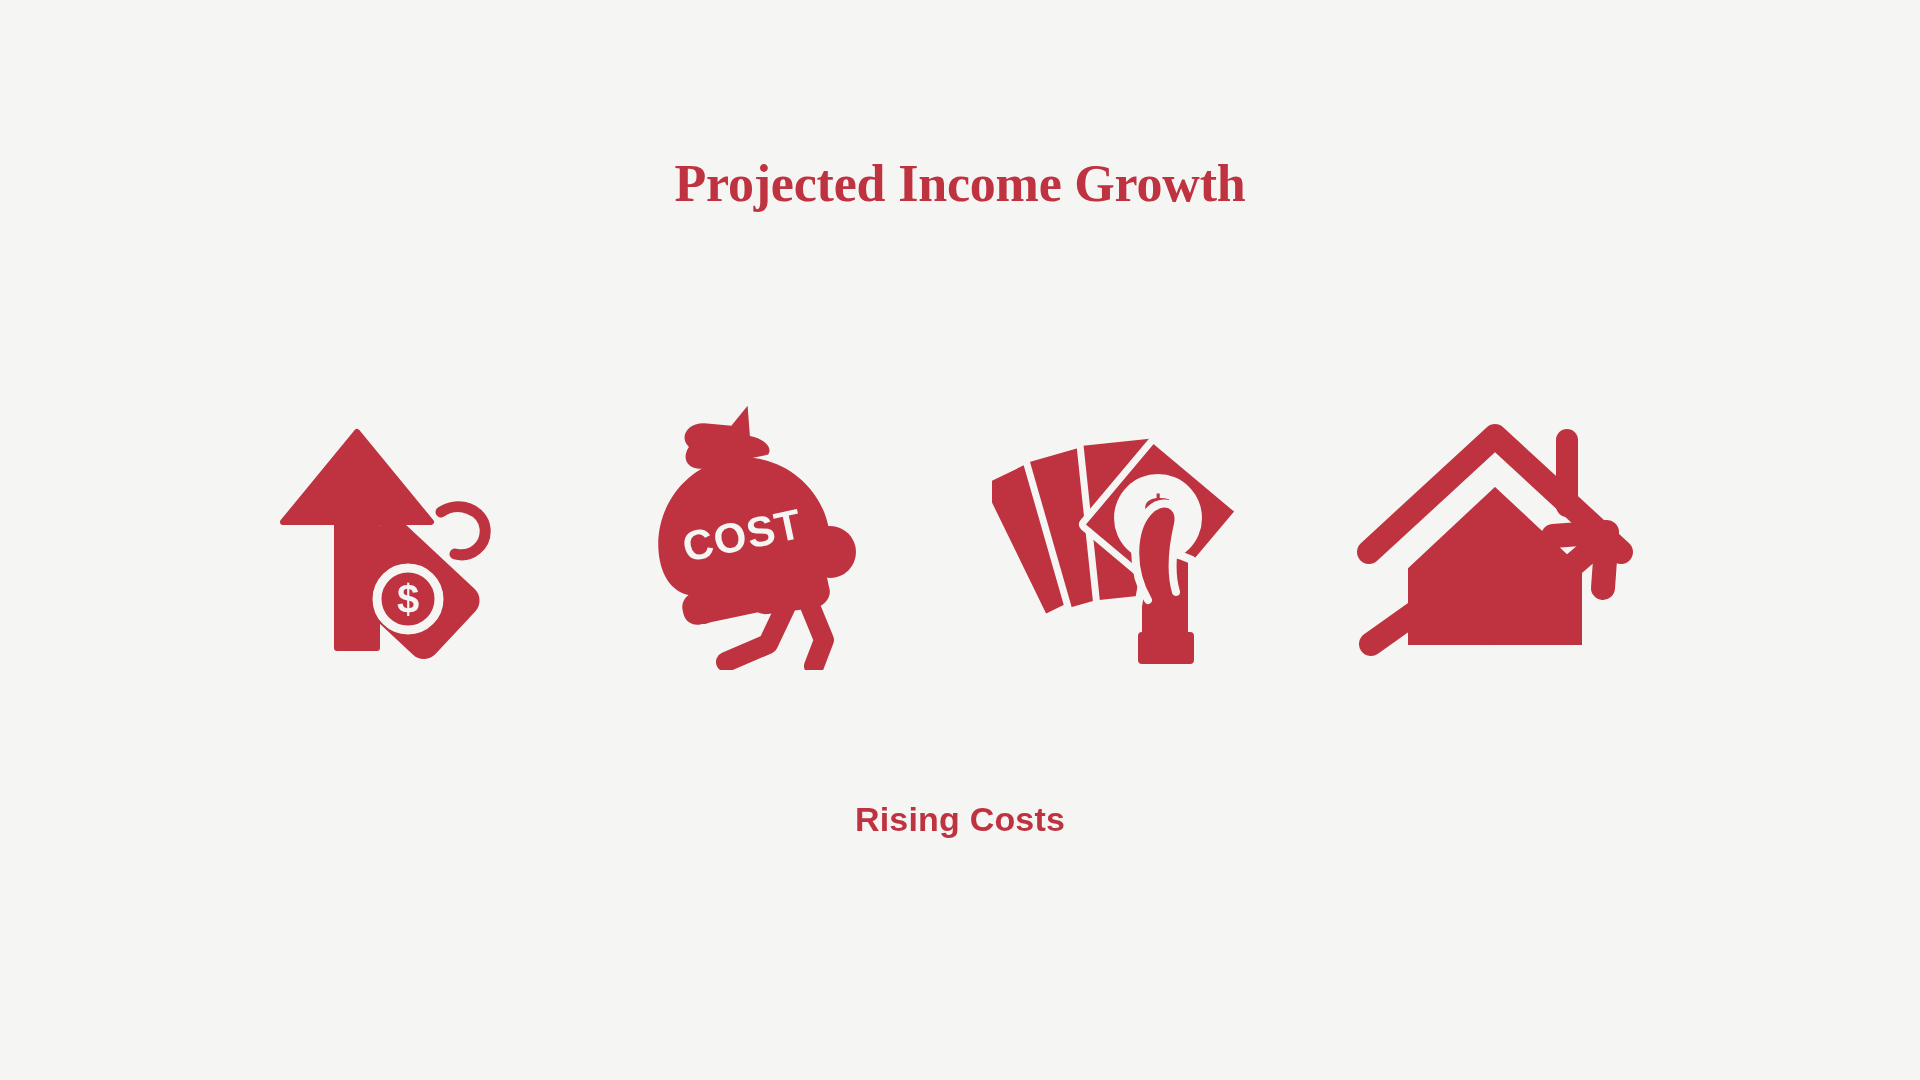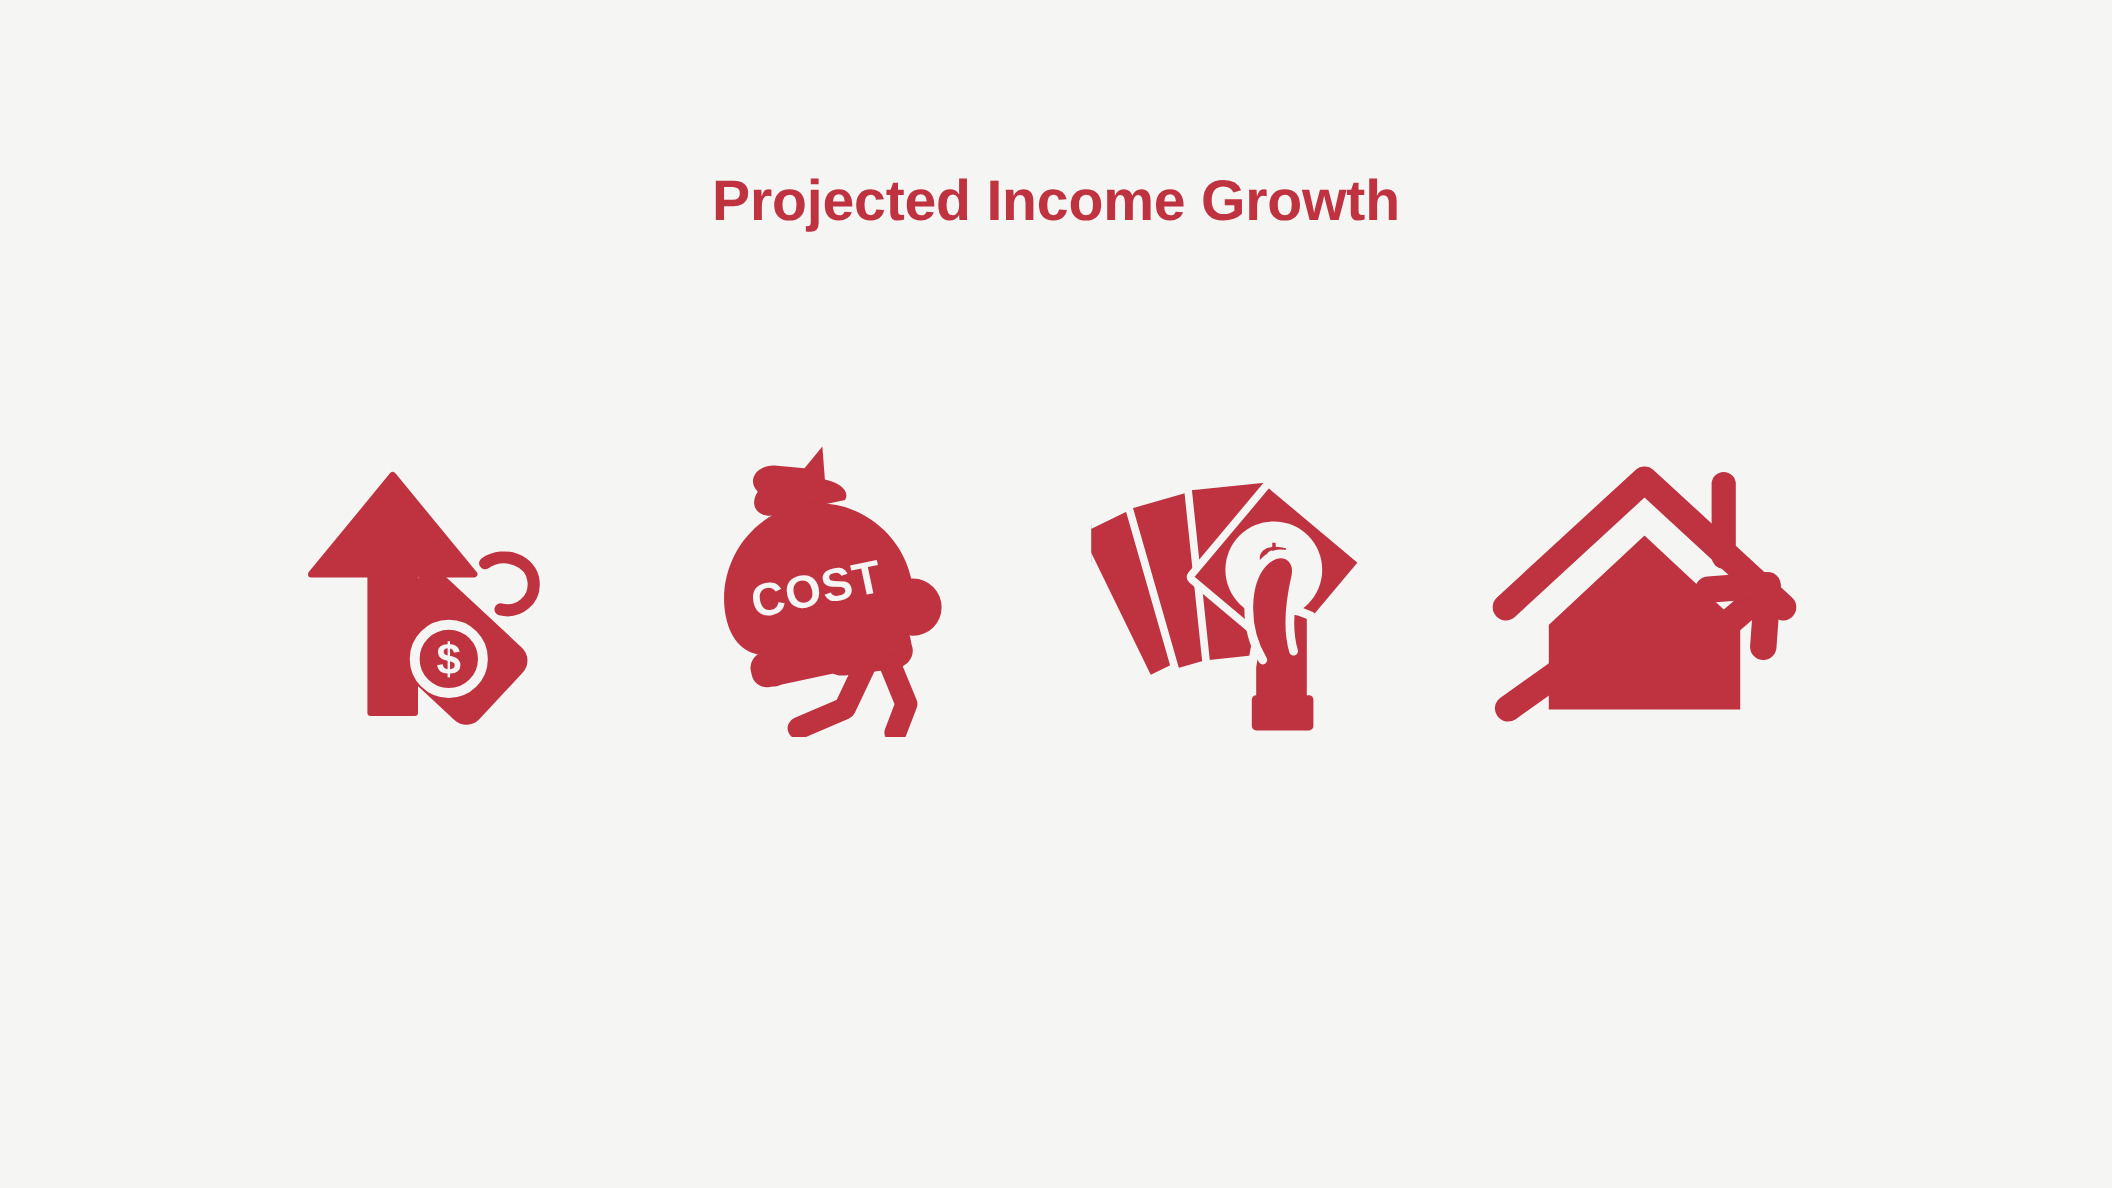--- a/index.html
+++ b/index.html
@@ -25,21 +25,21 @@
   }
 
   
   #page-title {
     position: absolute;
     top: 155px;
     left: 0;
     width: 1920px;
     text-align: center;
     color: #bf3240;
-    font-family: Liberation Sans, sans-serif;
+    font-family: Liberation Serif, serif;
     font-size: 52px;
     font-weight: 700;
     letter-spacing: -0.2px;
     line-height: 1.1;
     user-select: none;
   }
 
   
   #icon-row {
     position: absolute;
@@ -187,15 +187,16 @@
 
         <path d="M16 244 L92 190 L140 232 L240 146" fill="none" stroke="#bf3240" stroke-width="24" stroke-linecap="round" stroke-linejoin="round"></path>
         <path d="M16 244 L92 190 L140 232 L240 146" fill="none" stroke="#f5f5f4" stroke-width="44" stroke-linecap="round" stroke-linejoin="round" opacity="0"></path>
 
         <path d="M198 136 L252 132 L248 188" fill="none" stroke="#bf3240" stroke-width="24" stroke-linecap="round" stroke-linejoin="round"></path>
       </svg>
     </div>
 
   </div>
 
+  <div id="caption">Rising Costs</div>
 
 
 </div>
 
 </body></html>

